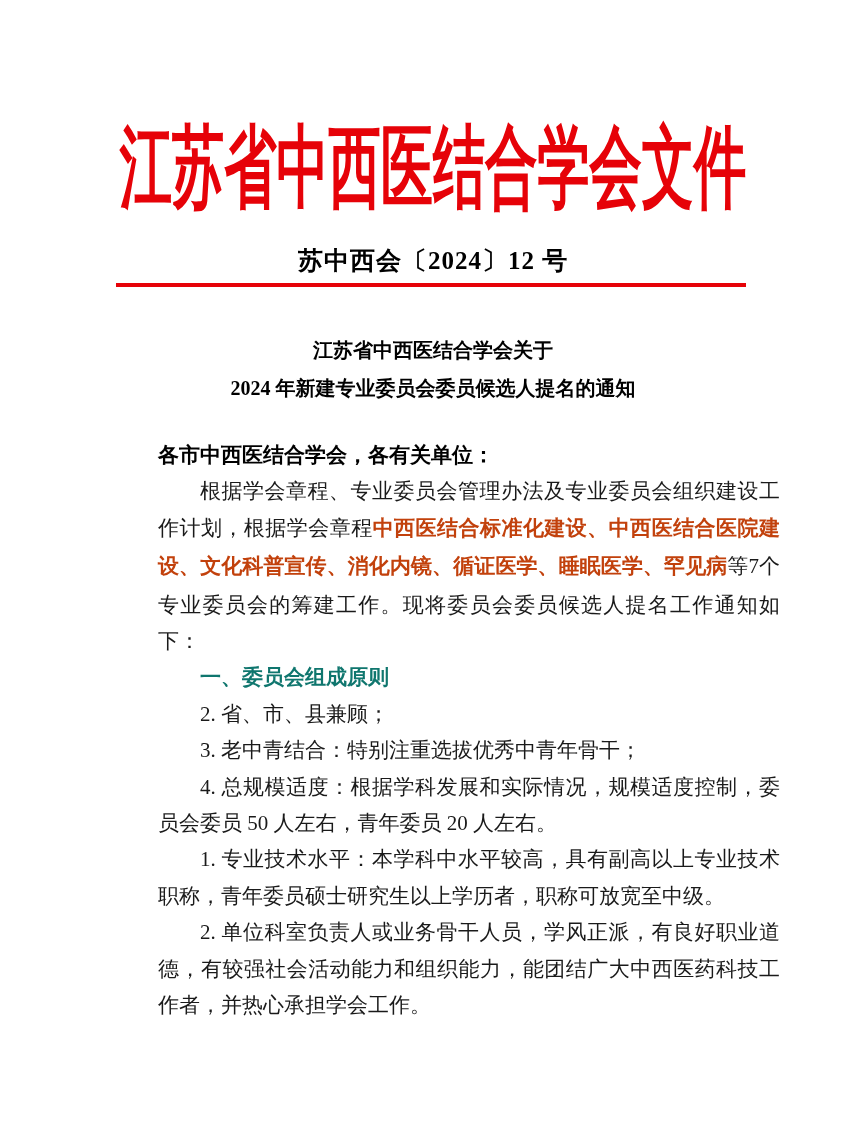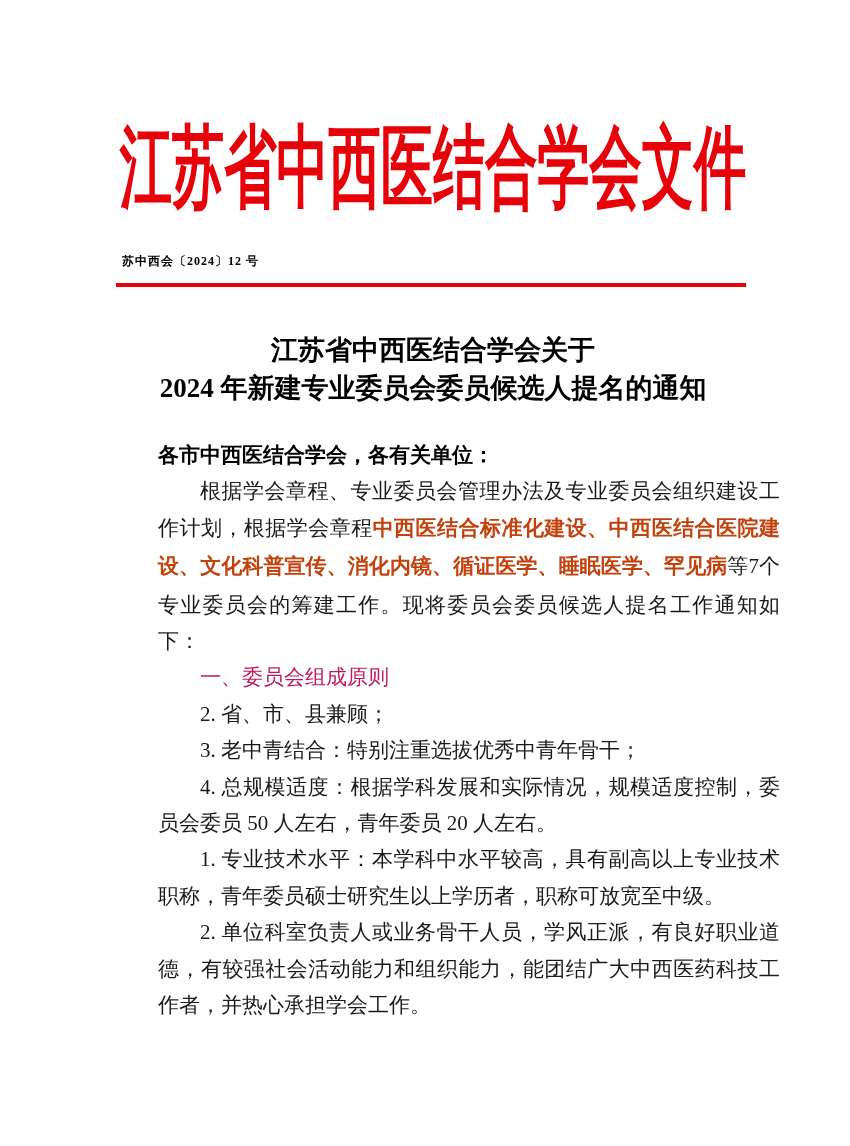--- a/index.html
+++ b/index.html
@@ -39,23 +39,24 @@
     transform-origin: 50% 50%;
     letter-spacing: 0px;
   }
 
   
   .doc-number {
     position: absolute;
     top: 248px;
     left: 122px;
     width: 622px;
+    text-align: center;
     font-family: "Liberation Serif", "DejaVu Serif", serif;
     font-weight: bold;
-    font-size: 12px;
+    font-size: 25px;
     line-height: 26px;
     color: #000000;
     letter-spacing: 1px;
   }
 
   
   .red-rule {
     position: absolute;
     top: 283px;
     left: 116px;
@@ -66,21 +67,21 @@
 
   
   .doc-title {
     position: absolute;
     top: 331px;
     left: 110px;
     width: 646px;
     text-align: center;
     font-family: "Liberation Serif", "DejaVu Serif", serif;
     font-weight: bold;
-    font-size: 27px;
+    font-size: 20px;
     line-height: 38px;
     color: #000000;
   }
 
   
   .body-text {
     position: absolute;
     top: 437px;
     left: 122px;
     width: 622px;
@@ -104,22 +105,22 @@
     font-family: "Liberation Serif", "DejaVu Serif", serif;
   }
   .hei {
     font-family: Liberation Mono, monospace;
     font-weight: bold;
     color: #c2410c;
   }
   .section-heading {
     text-indent: 2em;
     font-family: "Liberation Sans", "DejaVu Sans", sans-serif;
-    font-weight: normal;
-    color: #be185d;
+    font-weight: bold;
+    color: #0f766e;
   }
 </style>
 </head>
 <body>
 
 <div class="page">
 
   <div class="banner-wrap">
     <div class="banner">江苏省中西医结合学会文件</div>
   </div>

